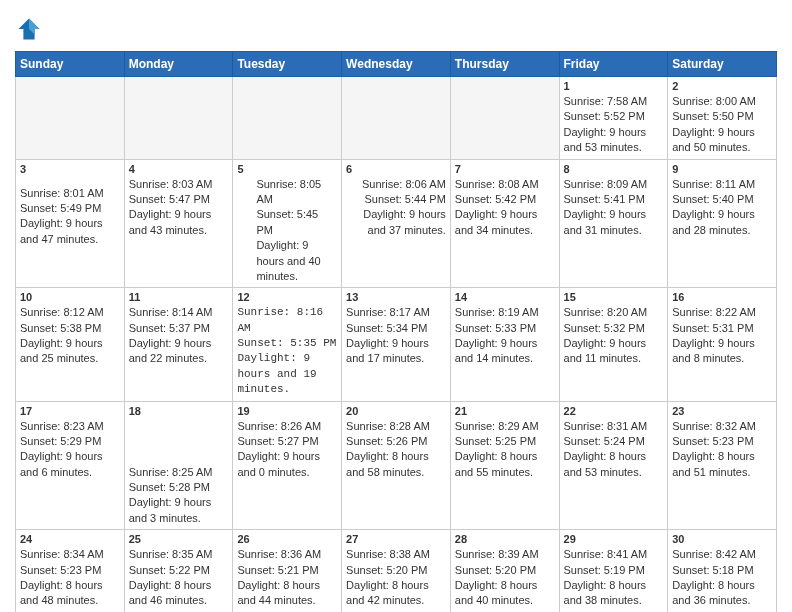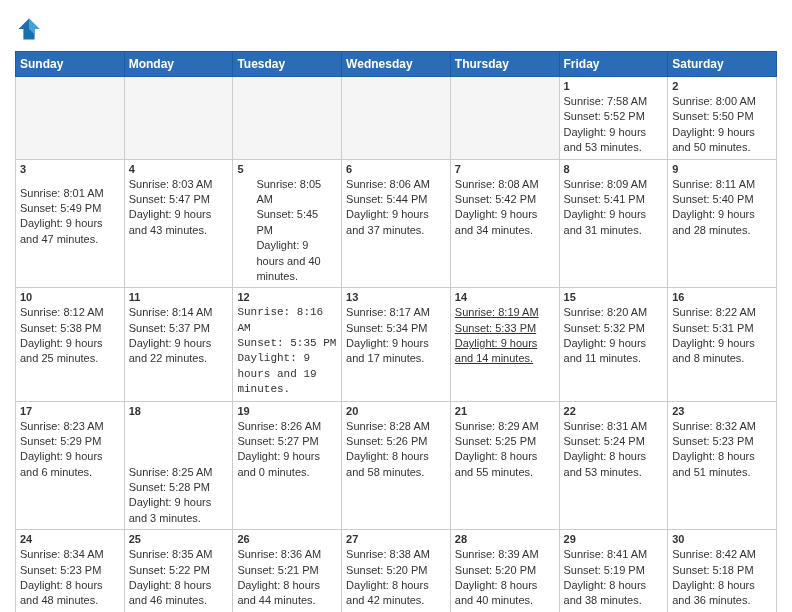--- a/index.html
+++ b/index.html
@@ -155,21 +155,21 @@
 Daylight: 9 hours and 43 minutes.</div>
           </td>
           <td>
             <span class="day-number">5</span>
             <div class="day-info" style="white-space: pre-line; margin-left: 19px;">Sunrise: 8:05 AM
 Sunset: 5:45 PM
 Daylight: 9 hours and 40 minutes.</div>
           </td>
           <td>
             <span class="day-number">6</span>
-            <div class="day-info" style="white-space: pre-line;">Sunrise: 8:06 AM
+            <div class="day-info" style="white-space: pre-line; text-align: right;">Sunrise: 8:06 AM
 Sunset: 5:44 PM
 Daylight: 9 hours and 37 minutes.</div>
           </td>
           <td>
             <span class="day-number">7</span>
             <div class="day-info" style="white-space: pre-line;">Sunrise: 8:08 AM
 Sunset: 5:42 PM
 Daylight: 9 hours and 34 minutes.</div>
           </td>
           <td>
@@ -205,21 +205,21 @@
 Daylight: 9 hours and 19 minutes.</div>
           </td>
           <td>
             <span class="day-number">13</span>
             <div class="day-info" style="white-space: pre-line;">Sunrise: 8:17 AM
 Sunset: 5:34 PM
 Daylight: 9 hours and 17 minutes.</div>
           </td>
           <td>
             <span class="day-number">14</span>
-            <div class="day-info" style="white-space: pre-line; text-decoration: underline;">Sunrise: 8:19 AM
+            <div class="day-info" style="white-space: pre-line;">Sunrise: 8:19 AM
 Sunset: 5:33 PM
 Daylight: 9 hours and 14 minutes.</div>
           </td>
           <td>
             <span class="day-number">15</span>
             <div class="day-info" style="white-space: pre-line;">Sunrise: 8:20 AM
 Sunset: 5:32 PM
 Daylight: 9 hours and 11 minutes.</div>
           </td>
           <td>

